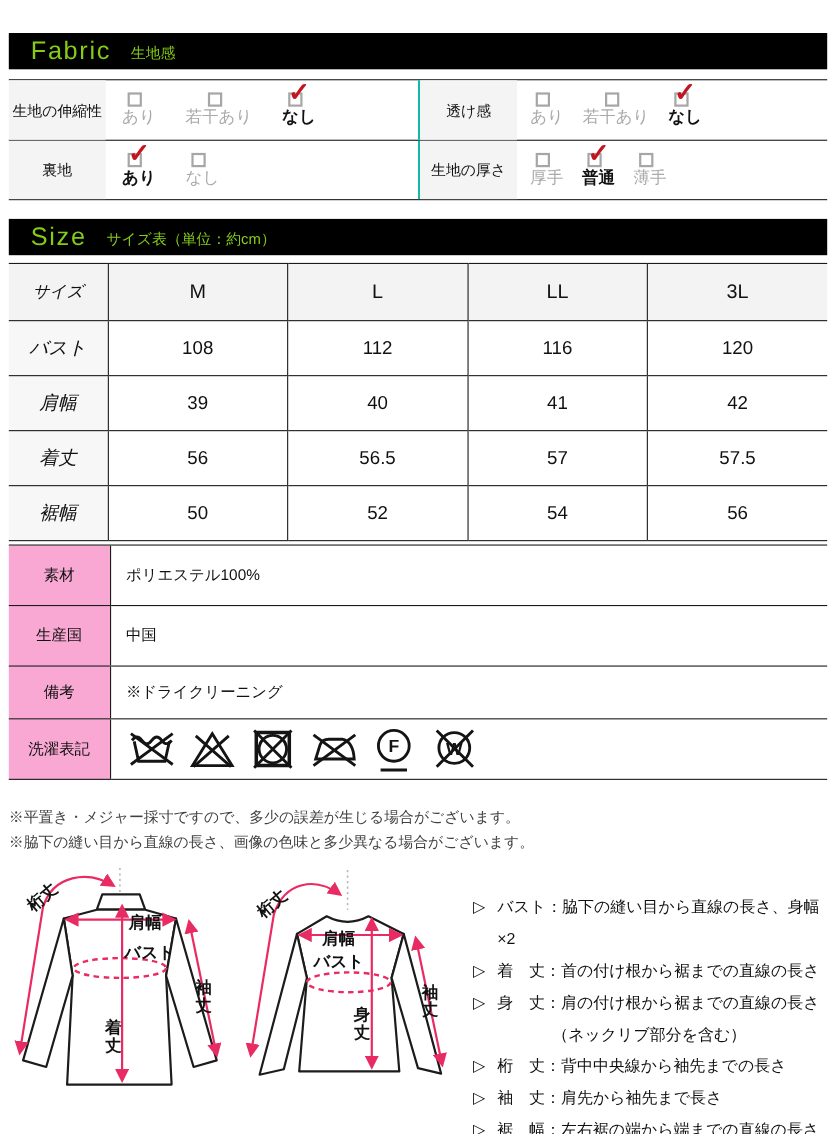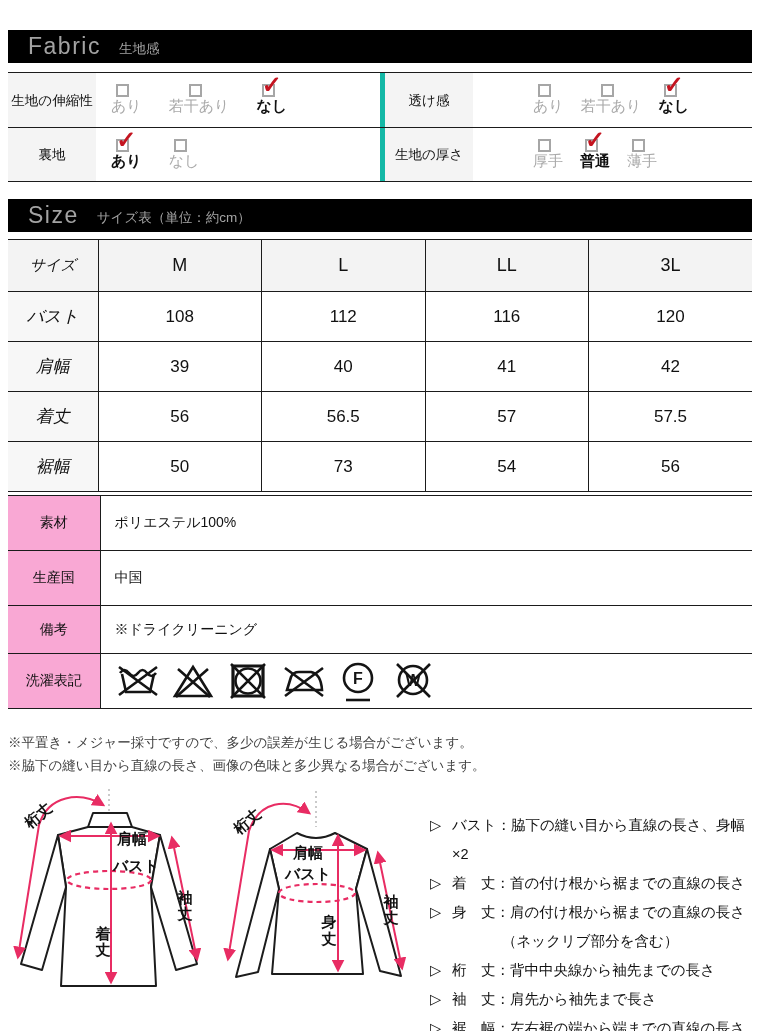--- a/index.html
+++ b/index.html
@@ -4,30 +4,30 @@
 <style>
   * { box-sizing: border-box; }
   html,body { margin:0; padding:0; }
   body {
     width:760px; height:1031px; background:#fff; overflow:hidden;
     font-family:"Liberation Sans", sans-serif; color:#111;
   }
   .wrap { padding:30px 8px 0 8px; }
 
   
-  .bar { background:#000; color:#a3a3a3; height:33px; display:flex; align-items:center; padding-left:20px; }
+  .bar { background:#000; color:#84cc16; height:33px; display:flex; align-items:center; padding-left:20px; }
   .bar .en { font-size:23px; letter-spacing:1.5px; font-weight:400; }
   .bar .ja { font-size:13.5px; margin-left:18px; margin-top:4px; }
 
   
   .ftable { margin-top:9px; border-top:1px solid #1b1b1b; border-bottom:1px solid #1b1b1b; }
   .frow { display:flex; height:54px; }
   .frow + .frow { border-top:1px solid #1b1b1b; }
   .fhalf { display:flex; width:50%; }
-  .fhalf.rhalf { border-left:5px solid #14b8a6;gap:48px; }
+  .fhalf.rhalf { border-left:2px solid #14b8a6; }
   .flabel { width:88px; flex:none; background:#f4f4f4; display:flex; align-items:center; justify-content:center;
             font-size:13.5px; text-align:center; line-height:17px; }
   .fopts { flex:1; display:flex; align-items:center; padding-left:15px; gap:27px; }
   .fopts.tight { gap:17px; padding-left:12px; }
   .opt { display:flex; align-items:center; font-size:15px;flex-direction:column; }
   .cb { width:13px; height:13px; border:2px solid #a6a6a6; margin-right:7px; position:relative; flex:none; background:#fff; }
   .ck { position:absolute; left:-2px; top:-13px; font-size:24px; font-weight:700; color:#c41420; line-height:1; }
   .opt .t { color:#a9a9a9; }
   .opt.on .t { color:#111; font-weight:700; }
 
@@ -190,21 +190,21 @@
     <tr class="drow">
       <td class="lcol">着丈</td>
       <td>56</td>
       <td>56.5</td>
       <td>57</td>
       <td>57.5</td>
     </tr>
     <tr class="drow">
       <td class="lcol">裾幅</td>
       <td>50</td>
-      <td>73</td>
+      <td>52</td>
       <td>54</td>
       <td>56</td>
     </tr>
   </tbody>
     </table>
 
   <table class="dtable">
     <tbody>
         <tr class="r55">
       <td class="lcol">素材</td>

